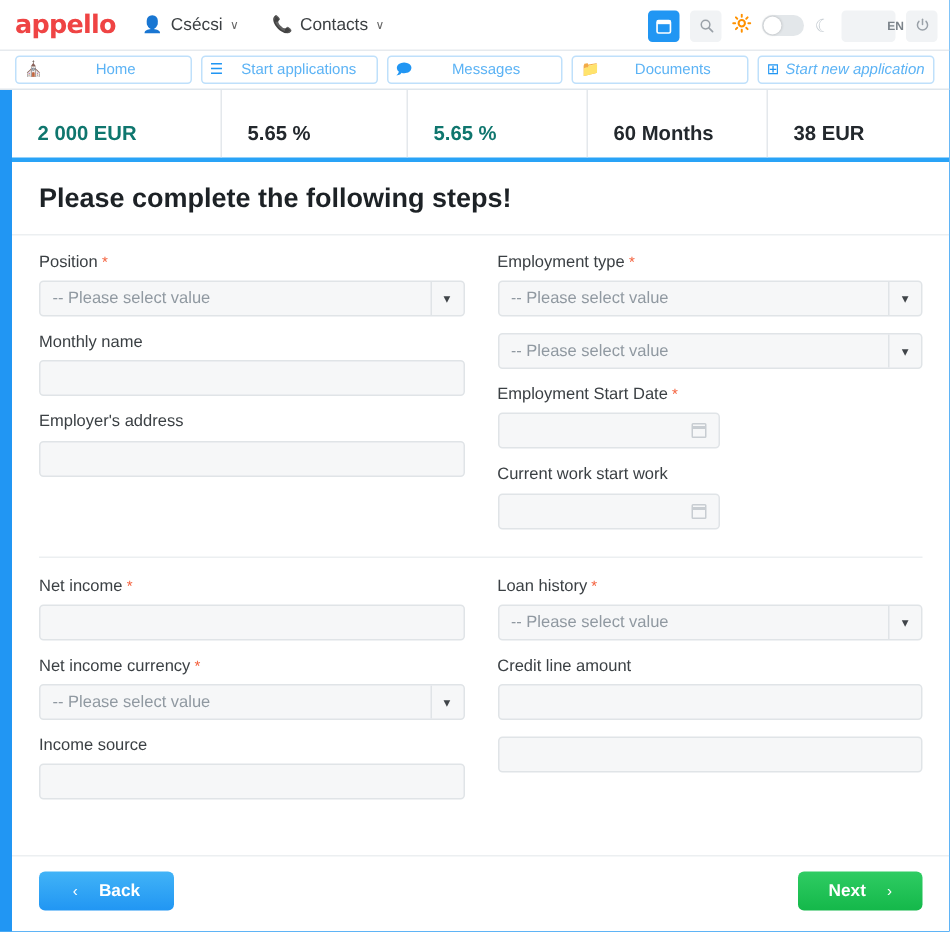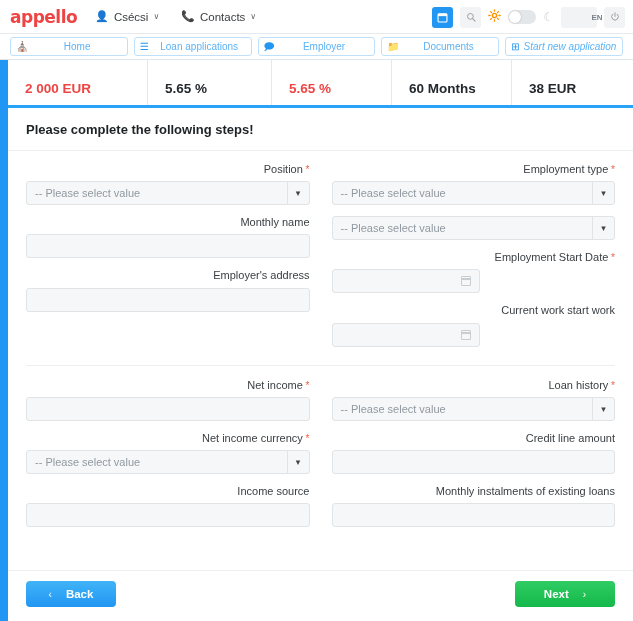--- a/index.html
+++ b/index.html
@@ -156,32 +156,32 @@
     overflow: hidden;
     height: 6px;
     line-height: 6px;
   }
   .sumcell .val {
     font-size: 13.5px;
     font-weight: 700;
     color: #23282d;
     white-space: nowrap;
   }
-  .sumcell .val.accent { color: #ef4444; }
+  .sumcell .val.accent { color: #0f766e; }
 
   
   .formwrap {
     flex: 1 1 auto;
     display: flex;
     flex-direction: column;
     overflow: hidden;
   }
   .formhead {
     padding: 14px 7px 13px 18px;
-    font-size: 13px;
+    font-size: 18px;
     font-weight: 700;
     color: #1d2226;
     border-bottom: 1px solid #eceff1;
   }
   .formbody {
     flex: 1 1 auto;
     padding: 12px 18px 0 18px;
     overflow: hidden;
   }
   .grid {
@@ -190,21 +190,20 @@
   }
   .col { flex: 1 1 0; min-width: 0; }
 
   .field { margin-bottom: 11px; }
   .field label {
     display: block;
     font-size: 11px;
     color: #3b4044;
     margin-bottom: 5px;
     line-height: 1.2;
-    text-align: right;
   }
   .req { color: #f4603c; font-size: 10px; }
 
   .control {
     height: 24px;
     background: #f6f7f8;
     border: 1px solid #e0e4e7;
     border-radius: 3px;
     width: 100%;
     display: flex;
@@ -265,21 +264,21 @@
     justify-content: center;
     gap: 14px;
     cursor: pointer;
     padding: 0 14px;
   }
   .btn.back {
     width: 90px;
     background: linear-gradient(180deg, #41b3f7 0%, #2196f3 100%);
   }
   .btn.next {
-    width: 100px;
+    width: 83px;
     background: linear-gradient(180deg, #2fcc63 0%, #14b84a 100%);
   }
   .btn .arr { font-size: 10px; font-weight: 400; }
 </style>
 </head>
 <body>
 
 <div class="topbar">
   <div class="logo">appello</div>
 
@@ -335,25 +334,25 @@
   </div>
 </div>
 
 <div class="navtabs">
   <div class="navtab">
     <span class="ico">⛪</span>
     <span class="lbl">Home</span>
   </div>
   <div class="navtab">
     <span class="ico">☰</span>
-    <span class="lbl">Loan applications</span>
+    <span class="lbl">Start applications</span>
   </div>
   <div class="navtab">
     <span class="ico">🗩</span>
-    <span class="lbl">Employer</span>
+    <span class="lbl">Messages</span>
   </div>
   <div class="navtab">
     <span class="ico">📁</span>
     <span class="lbl">Documents</span>
   </div>
   <div class="navtab last">
     <span class="ico">⊞</span>
     <span class="lbl">Start new application</span>
   </div>
 </div>
@@ -480,21 +479,20 @@
                 <span class="chev">▾</span>
               </div>
             </div>
 
             <div class="field">
               <label>Credit line amount</label>
               <div class="control text"></div>
             </div>
 
             <div class="field">
-              <label>Monthly instalments of existing loans</label>
               <div class="control text"></div>
             </div>
 
           </div>
         </div>
 
       </div>
 
       <div class="footer">
         <button class="btn back">

